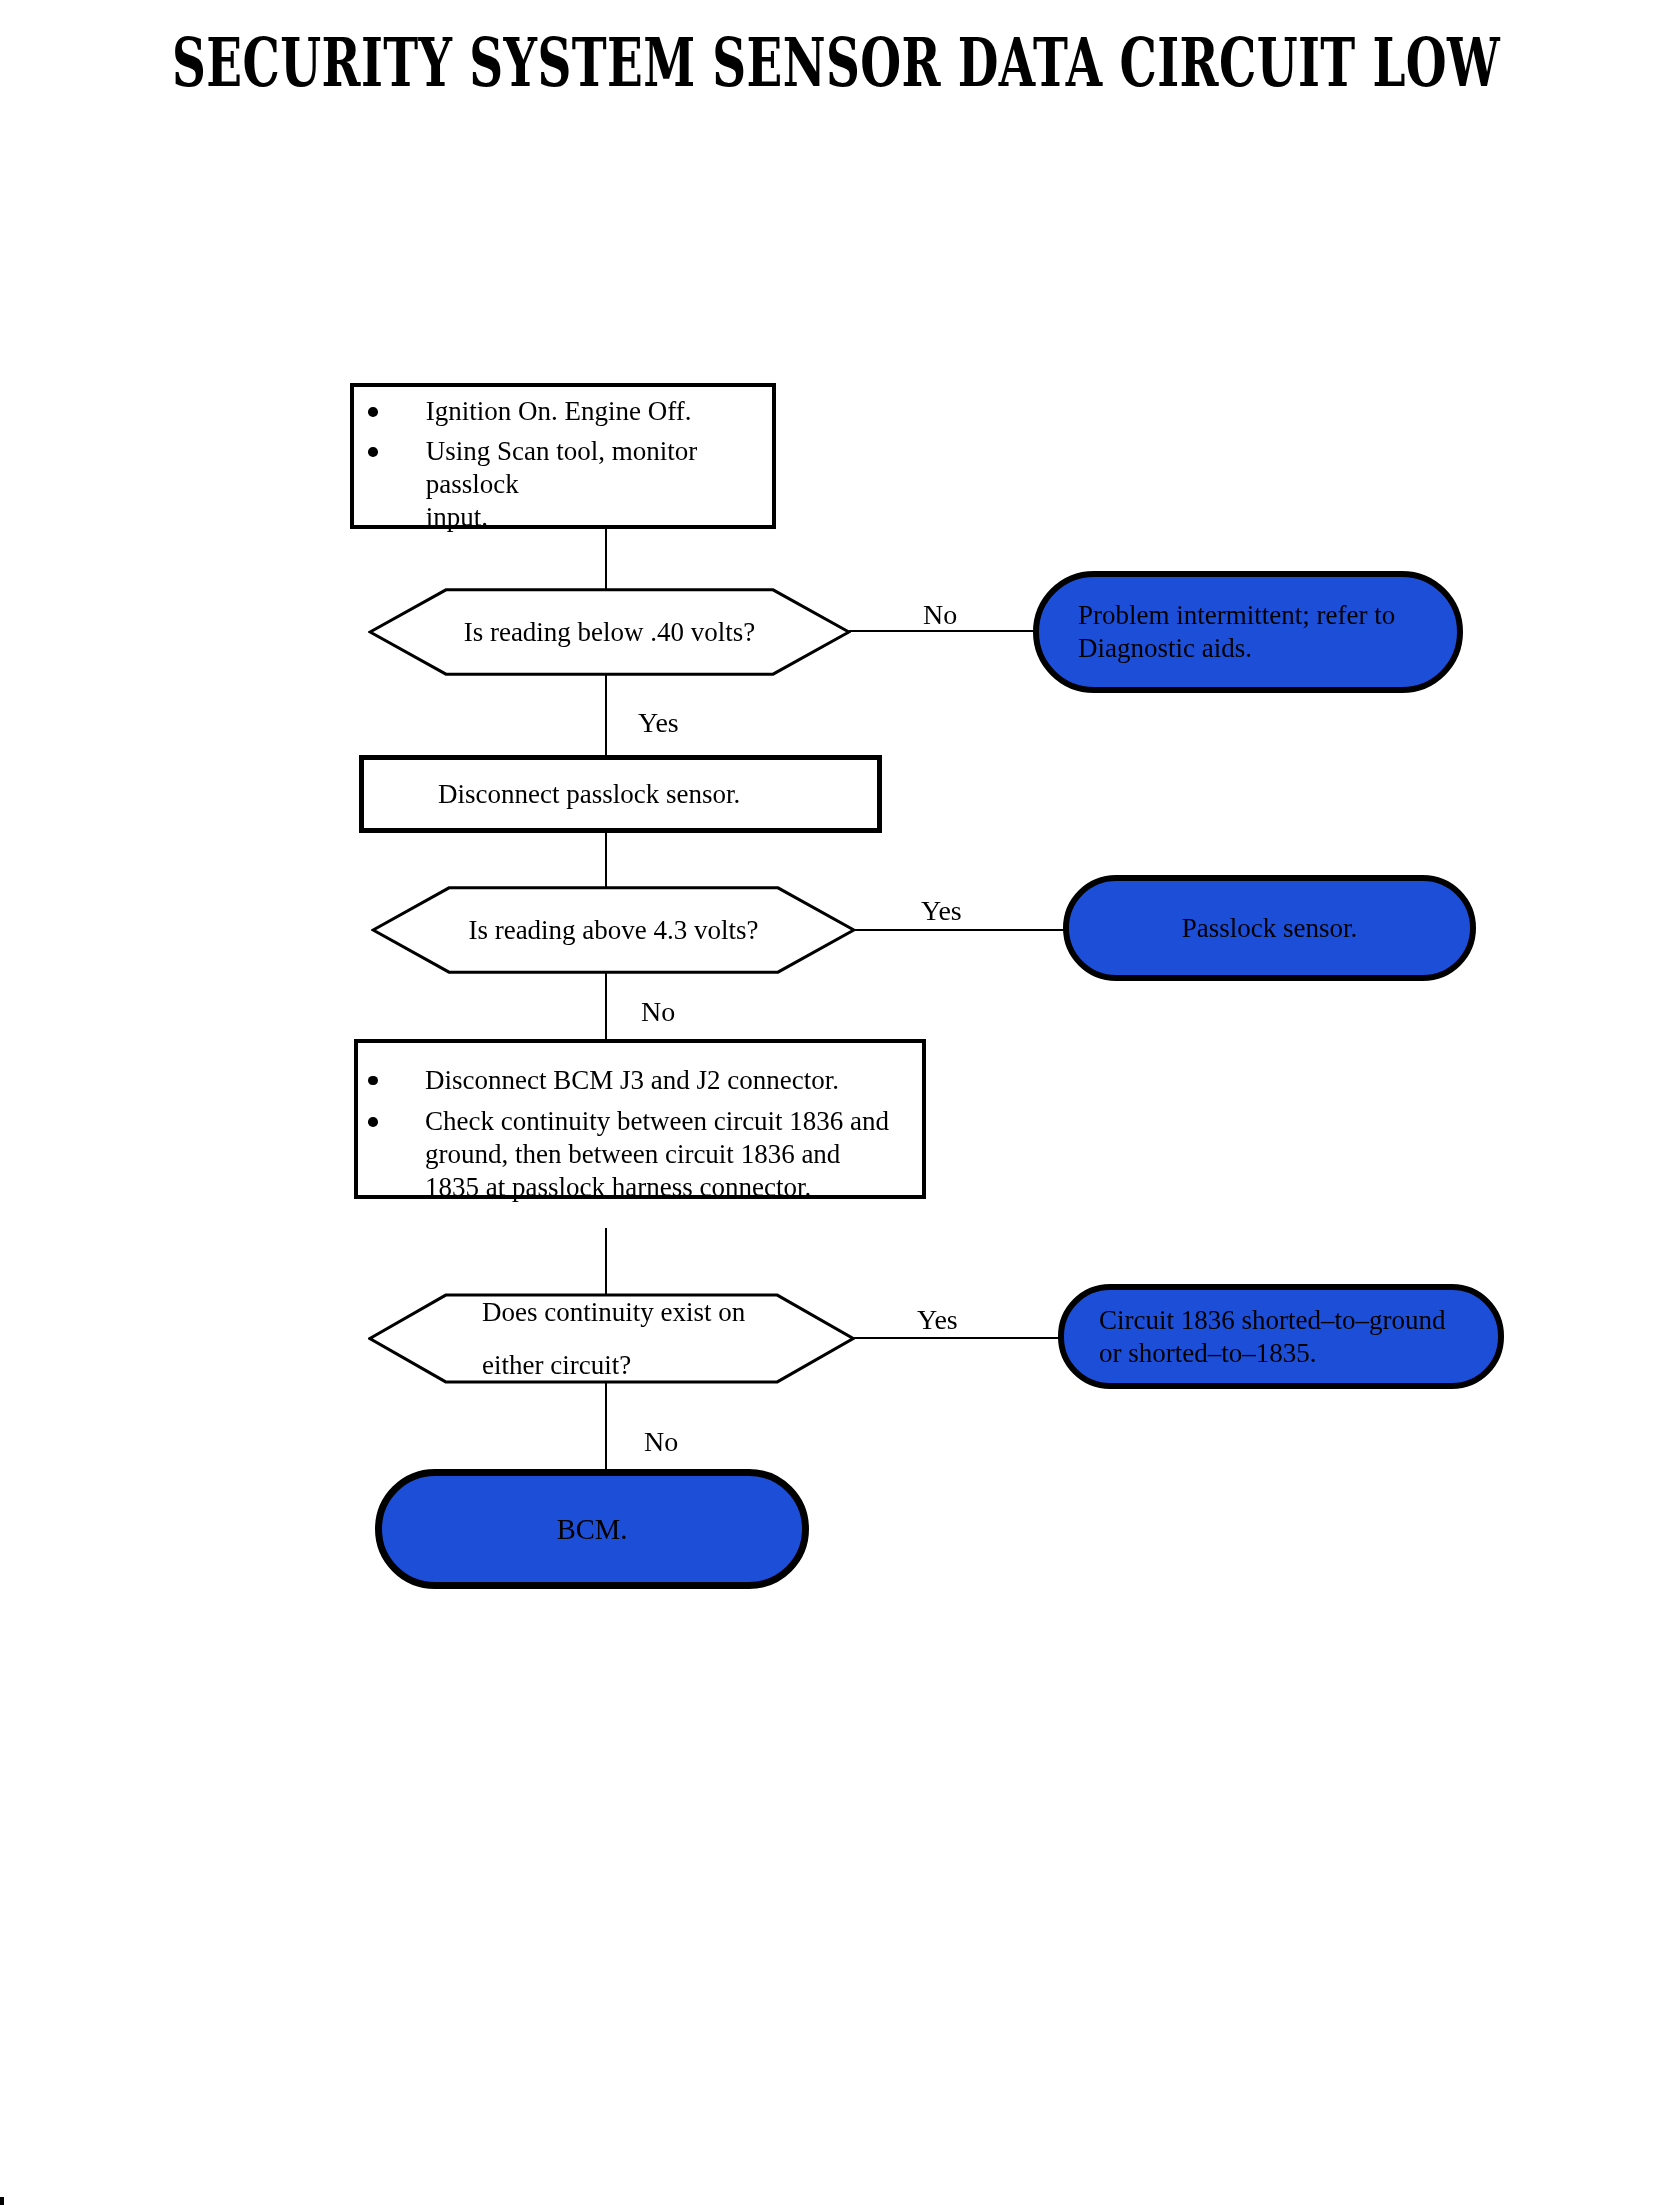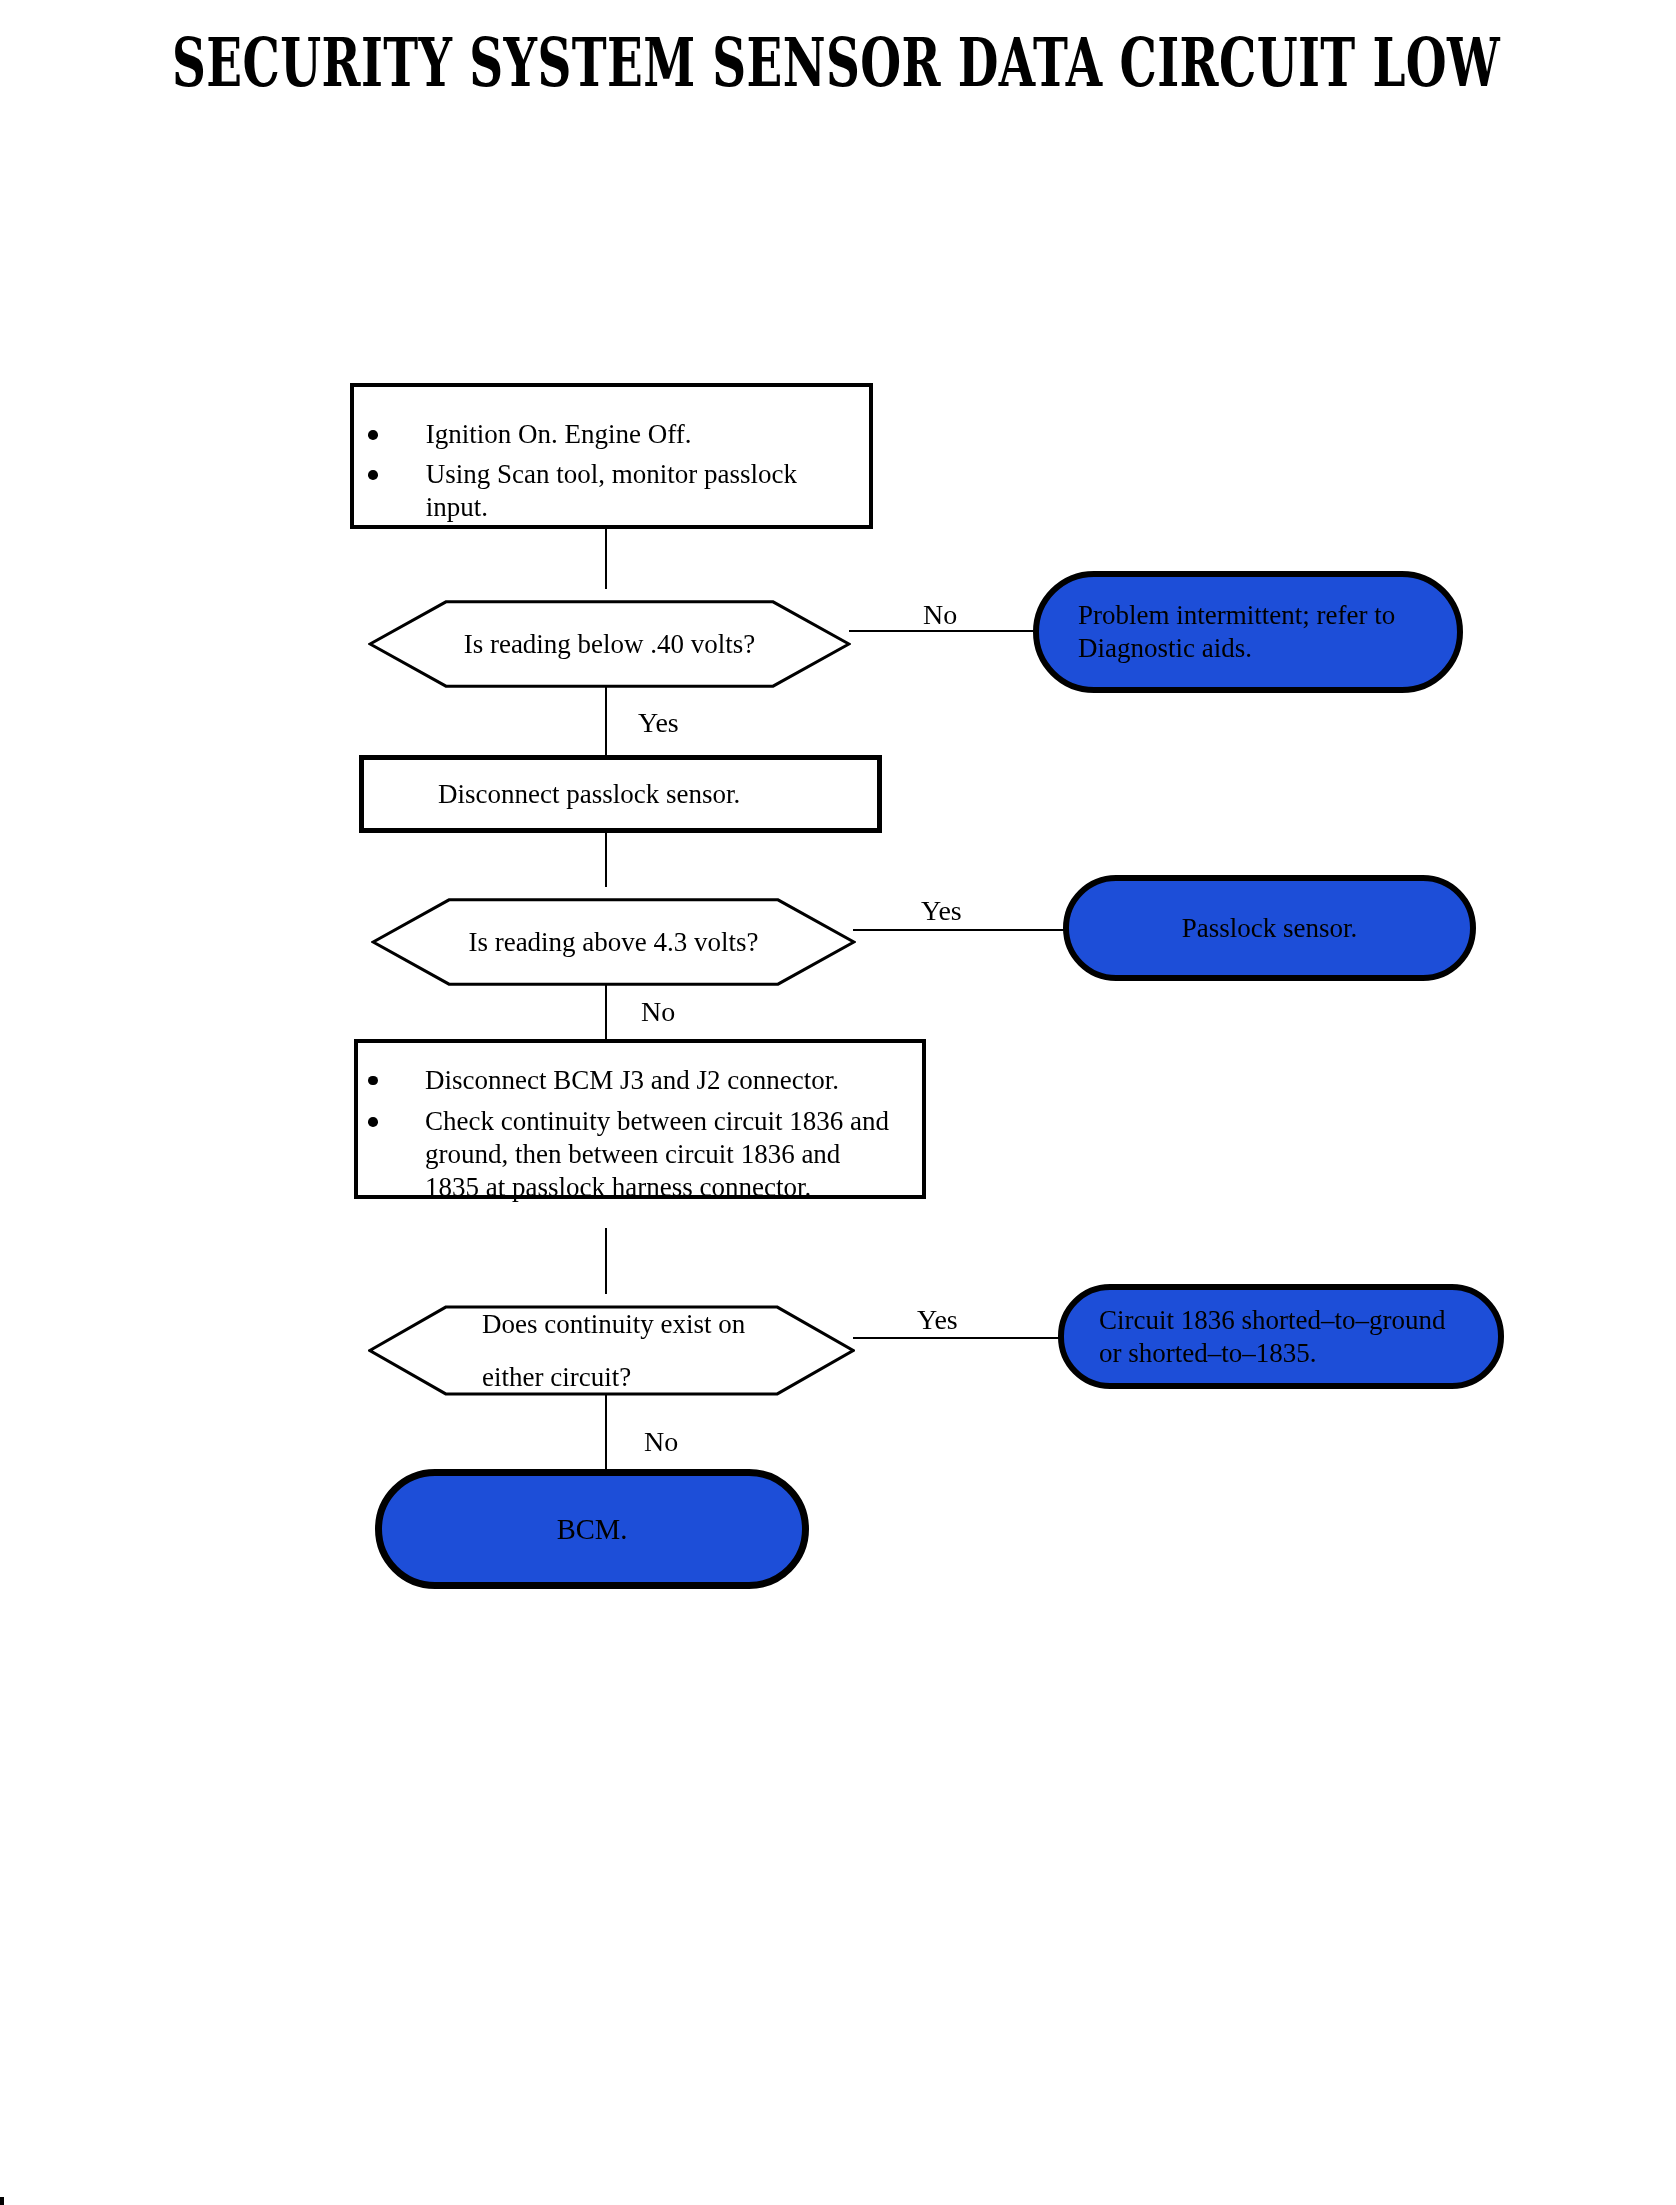--- a/index.html
+++ b/index.html
@@ -24,21 +24,21 @@
     letter-spacing: 0.6px;
   }
 
   .rect {
     position: absolute; background: #fff; border: 4.9px solid #000;
   }
   .pill {
     position: absolute; background: #1d4ed8; border: 6.7px solid #000;
     display: flex; flex-direction: column; justify-content: center;
   }
-  .hex { position: absolute; margin-top: 12px; }
+  .hex { position: absolute; }
   .hex svg { position: absolute; inset: 0; display: block; }
   .hex-label {
     position: absolute; inset: 0;
     display: flex; flex-direction: column; justify-content: center; align-items: center;
     font-size: 27px; line-height: 33px; text-align: center;
   }
   .hex-label.left-align { align-items: flex-start; text-align: left; gap: 20px; }
 
   .vline { position: absolute; width: 2.4px; background: #000; }
   .hline { position: absolute; height: 2.4px; background: #000; }
@@ -70,21 +70,21 @@
   <div class="vline" style="left:605px; top:528px; height:61px;"></div>
   <div class="vline" style="left:605px; top:673px; height:83px;"></div>
   <div class="vline" style="left:605px; top:830px; height:57px;"></div>
   <div class="vline" style="left:605px; top:973px; height:67px;"></div>
   <div class="vline" style="left:605px; top:1228px; height:66px;"></div>
   <div class="vline" style="left:605px; top:1381px; height:89px;"></div>
   <div class="hline" style="left:849px; top:630px; width:190px;"></div>
   <div class="hline" style="left:853px; top:929px; width:214px;"></div>
   <div class="hline" style="left:853px; top:1337px; width:210px;"></div>
 
-  <div class="rect" style="left:350px; top:383px; width:523px; height:146px; padding:31px 12px 0 14px;">
+  <div class="rect" style="left:350px; top:383px; width:426px; height:146px; padding:8px 12px 0 14px;">
     <div class="bullet-row">
       <span class="bullet-dot"></span>
       <div class="bullet-text" style="margin-left:48px;">
         <div>Ignition On. Engine Off.</div>
       </div>
     </div>
     <div class="bullet-row" style="margin-top:7.3px;">
       <span class="bullet-dot"></span>
       <div class="bullet-text" style="margin-left:48px;">
         <div>Using Scan tool, monitor passlock</div>

